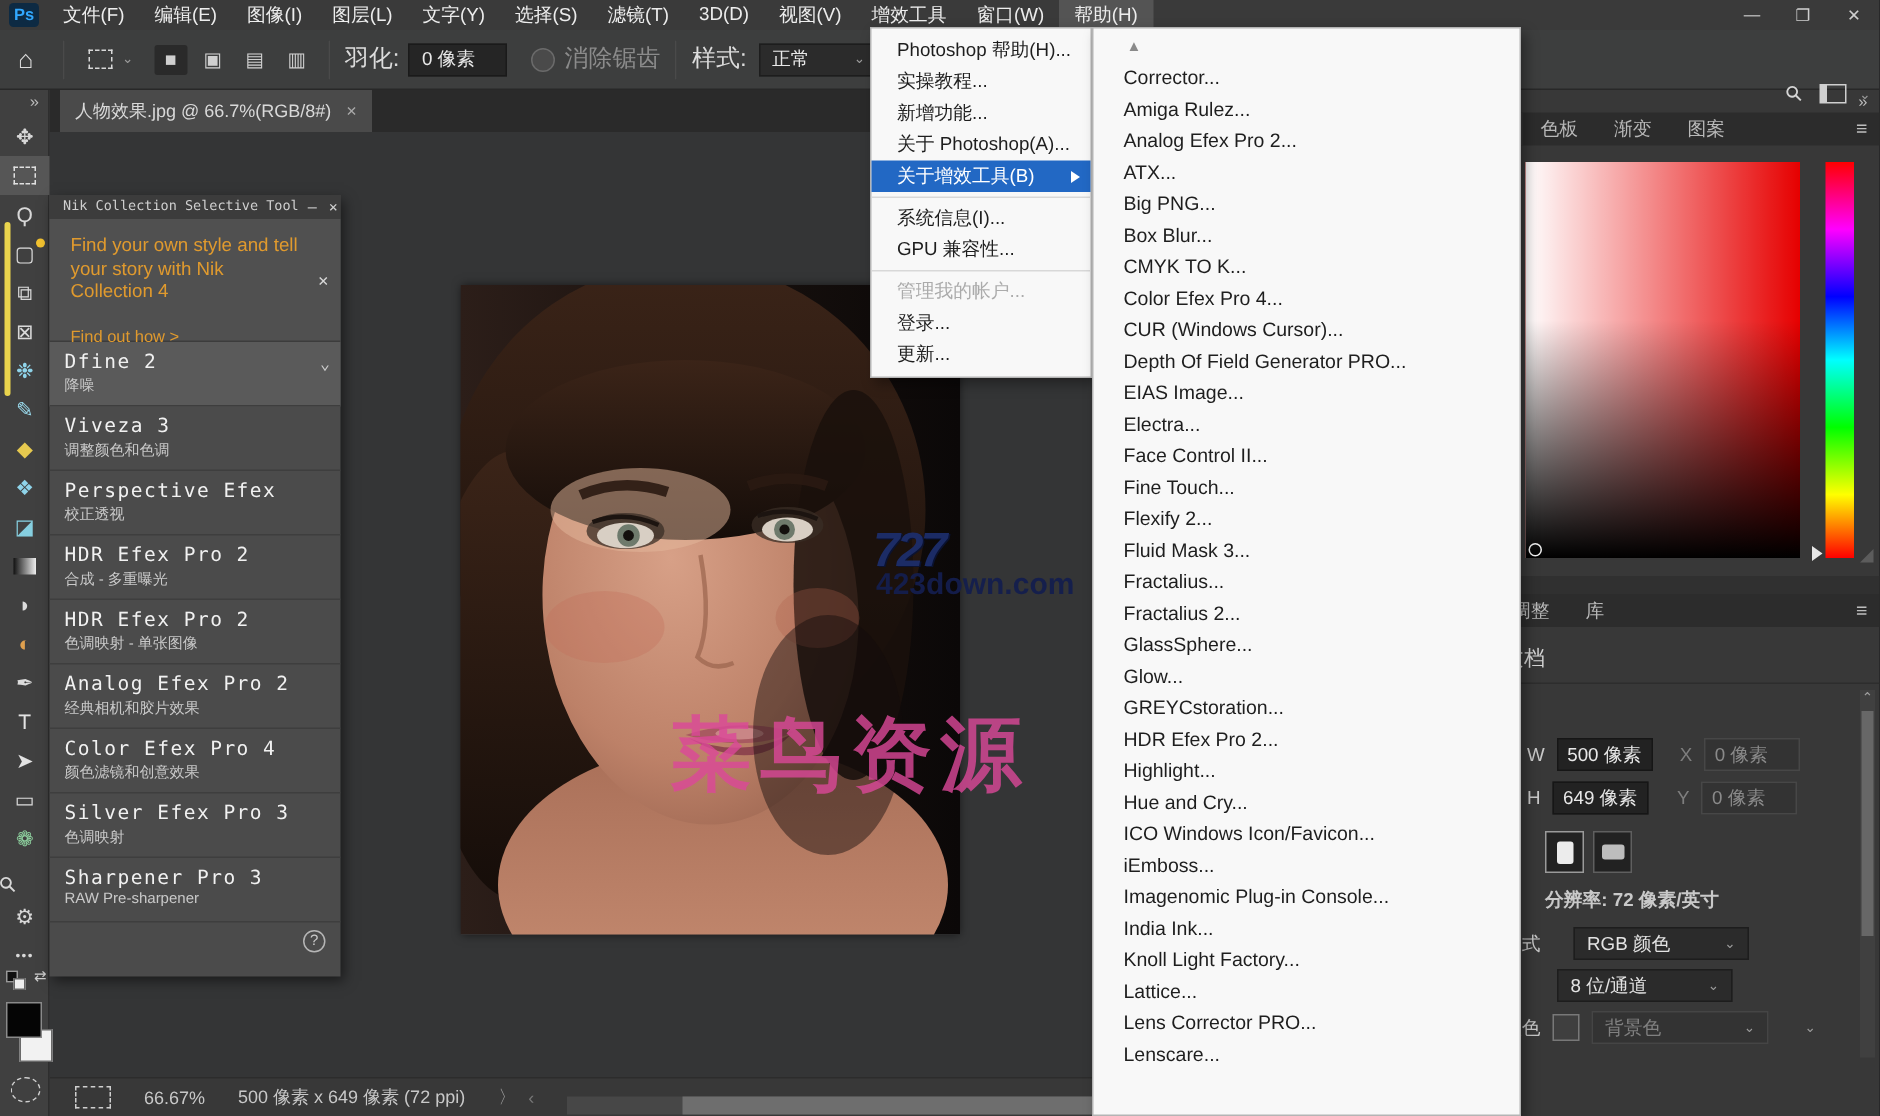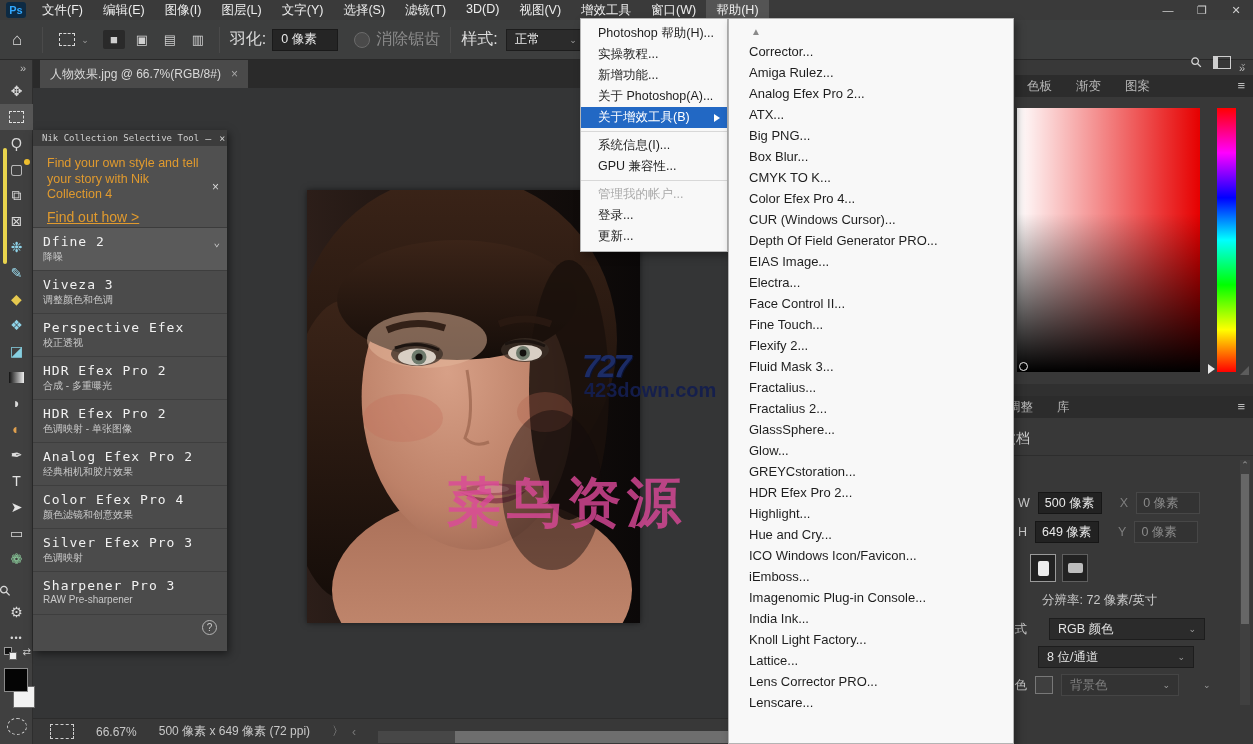--- a/index.html
+++ b/index.html
@@ -82,21 +82,21 @@
   
   #nik { left:33px; top:130px; width:194px; height:521px; background:#4b4b4b; z-index:7;
          box-shadow:2px 3px 8px rgba(0,0,0,.5); font-family:"DejaVu Sans Mono",monospace; }
   #nik-header { height:16px; background:#3c3c3c; display:flex; align-items:center; padding:0 5px; gap:4px; }
   #nik-dot { width:8px; height:8px; border-radius:50%; background:#f7a01d; }
   #nik-title { color:#cfcfcf; font-size:9px; white-space:nowrap; flex:1; }
   .nik-hbtn { color:#d0d0d0; font-size:10px; padding:0 2px; }
   #nik-promo { position:relative; height:82px; background:#505050; padding:10px 22px 0 14px;
                border-bottom:1px solid #3c3c3c; font-family:"Liberation Sans",sans-serif; }
   #nik-promo-text { color:#e09a2e; font-size:12.5px; line-height:1.25; }
-  #nik-promo-link { color:#e09a2e; font-size:14px; text-decoration:underline; display:inline-block; margin-top:6px; }
+  #nik-promo-link { color:#e09a2e; font-size:11px; display:inline-block; margin-top:16px; }
   #nik-promo-x { position:absolute; right:8px; top:34px; color:#d8d8d8; font-size:12px; }
   .nik-row { height:43px; padding:6px 8px 0 10px; border-bottom:1px solid #3e3e3e; position:relative; }
   .nik-row.first { background:#5a5a5a; }
   .nik-row.first::after { content:"\2304"; position:absolute; right:7px; top:8px; color:#cccccc; font-size:11px; }
   .nik-t { color:#f1f1f1; font-size:13px; letter-spacing:1px; }
   .nik-s { color:#c9c9c9; font-size:10px; margin-top:1px; font-family:"Liberation Sans",sans-serif; }
   #nik-footer { height:26px; position:relative; }
   #nik-help { position:absolute; right:10px; top:5px; width:15px; height:15px; border:1px solid #b5b5b5;
               border-radius:50%; color:#c9c9c9; font-size:10px; text-align:center; line-height:14px;
               font-family:"Liberation Sans",sans-serif; }
@@ -142,21 +142,21 @@
   .fld { background:#222; border:1px solid #161616; color:#e8e8e8; font-size:12.5px; width:64px;
          height:22px; display:flex; align-items:center; padding:0 6px; }
   .fld.dim { background:#333; border:1px solid #474747; color:#8a8a8a; }
   .frow { position:absolute; display:flex; align-items:center; gap:8px; }
   .orient { width:26px; height:28px; background:#222; border:1px solid #9a9a9a; display:flex;
             align-items:center; justify-content:center; }
   .orient.inactive { border:1px solid #5f5f5f; }
   .orient .p-port { width:11px; height:15px; background:#ececec; border-radius:2px; }
   .orient .p-land { width:15px; height:10px; background:#bdbdbd; border-radius:2px; }
   .psel { background:#2b2b2b; border:1px solid #1d1d1d; color:#e3e3e3; font-size:12.5px; height:22px;
-          width:156px; display:flex; align-items:center; justify-content:space-between; padding:0 8px; }
+          width:117px; display:flex; align-items:center; justify-content:space-between; padding:0 8px; }
   .psel.dim { color:#808080; border-color:#454545; background:#333; }
   #chkbox { position:absolute; left:62px; top:0px; width:18px; height:18px; background:#3f3f3f;
             border:1px solid #787878; }
   #vscroll { position:absolute; right:3px; top:400px; width:10px; height:245px; background:#404040; }
   #vscroll-thumb { position:absolute; left:1px; top:14px; width:8px; height:150px; background:#676767; }
   .scroll-arrow { color:#9f9f9f; font-size:9px; text-align:center; }
   #grip { position:absolute; right:4px; top:306px; width:0; height:0; border-left:9px solid transparent;
           border-bottom:9px solid #5c5c5c; }
 </style>
 </head>
@@ -399,21 +399,21 @@
       <div class="fld dim">0 像素</div>
     </div>
     <div class="frow" style="left:64px; top:98px; gap:6px;">
       <div class="orient">
           <span class="p-port"></span>
         </div>
       <div class="orient inactive">
           <span class="p-land"></span>
         </div>
     </div>
-    <div class="frow" style="left:76px; top:136px;">
+    <div class="frow" style="left:64px; top:136px;font-weight:bold;">
       <span class="fld-label">分辨率: 72 像素/英寸</span>
     </div>
     <div class="frow" style="left:36px; top:162px;">
       <span class="fld-label">模式</span>
       <div class="psel" style="margin-left:14px;">
         <span>RGB 颜色</span>
         <span class="chev">⌄</span>
       </div>
     </div>
     <div class="frow" style="left:72px; top:190px;">

